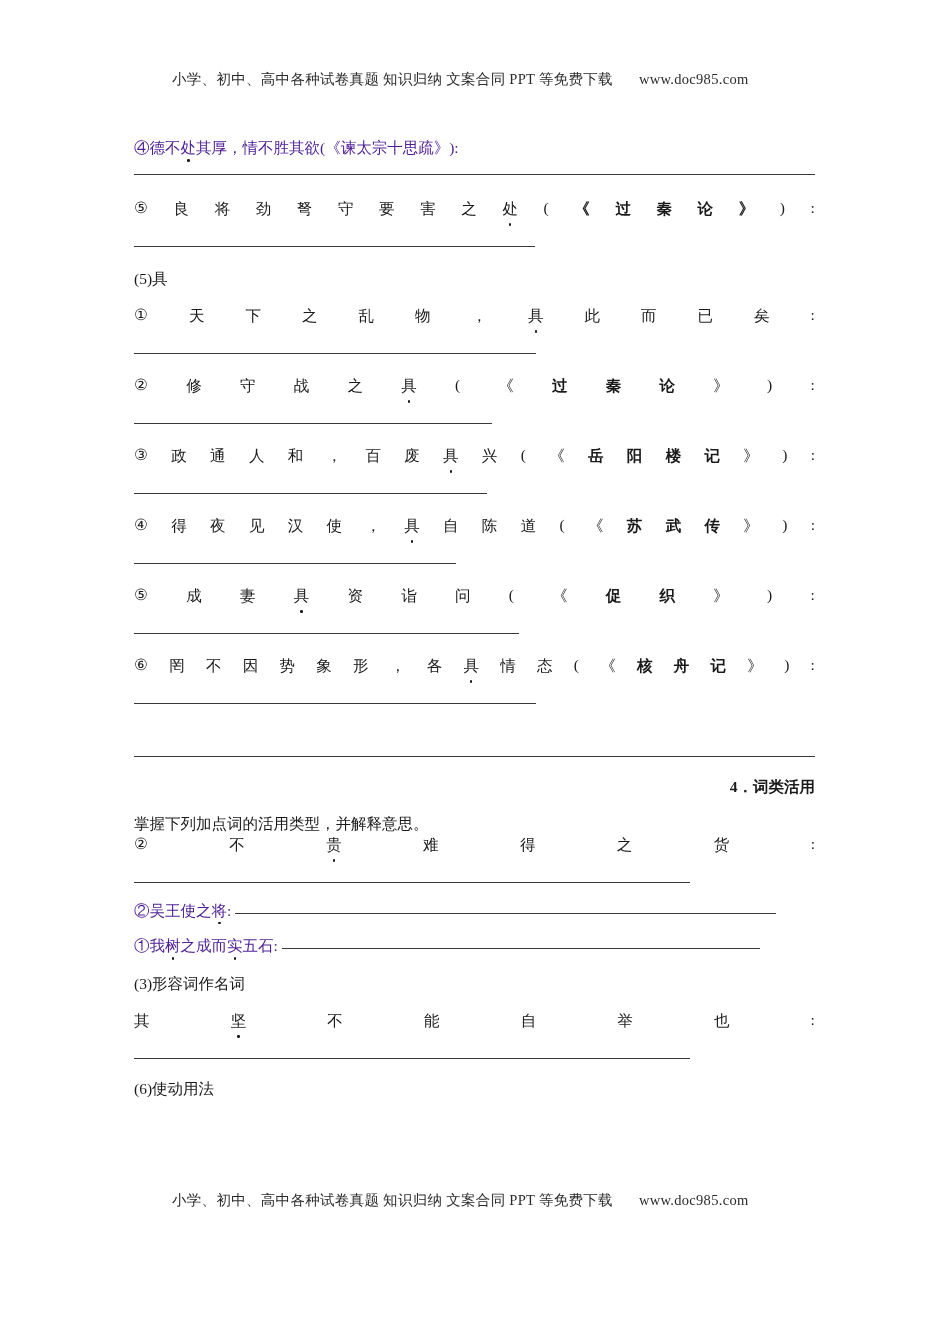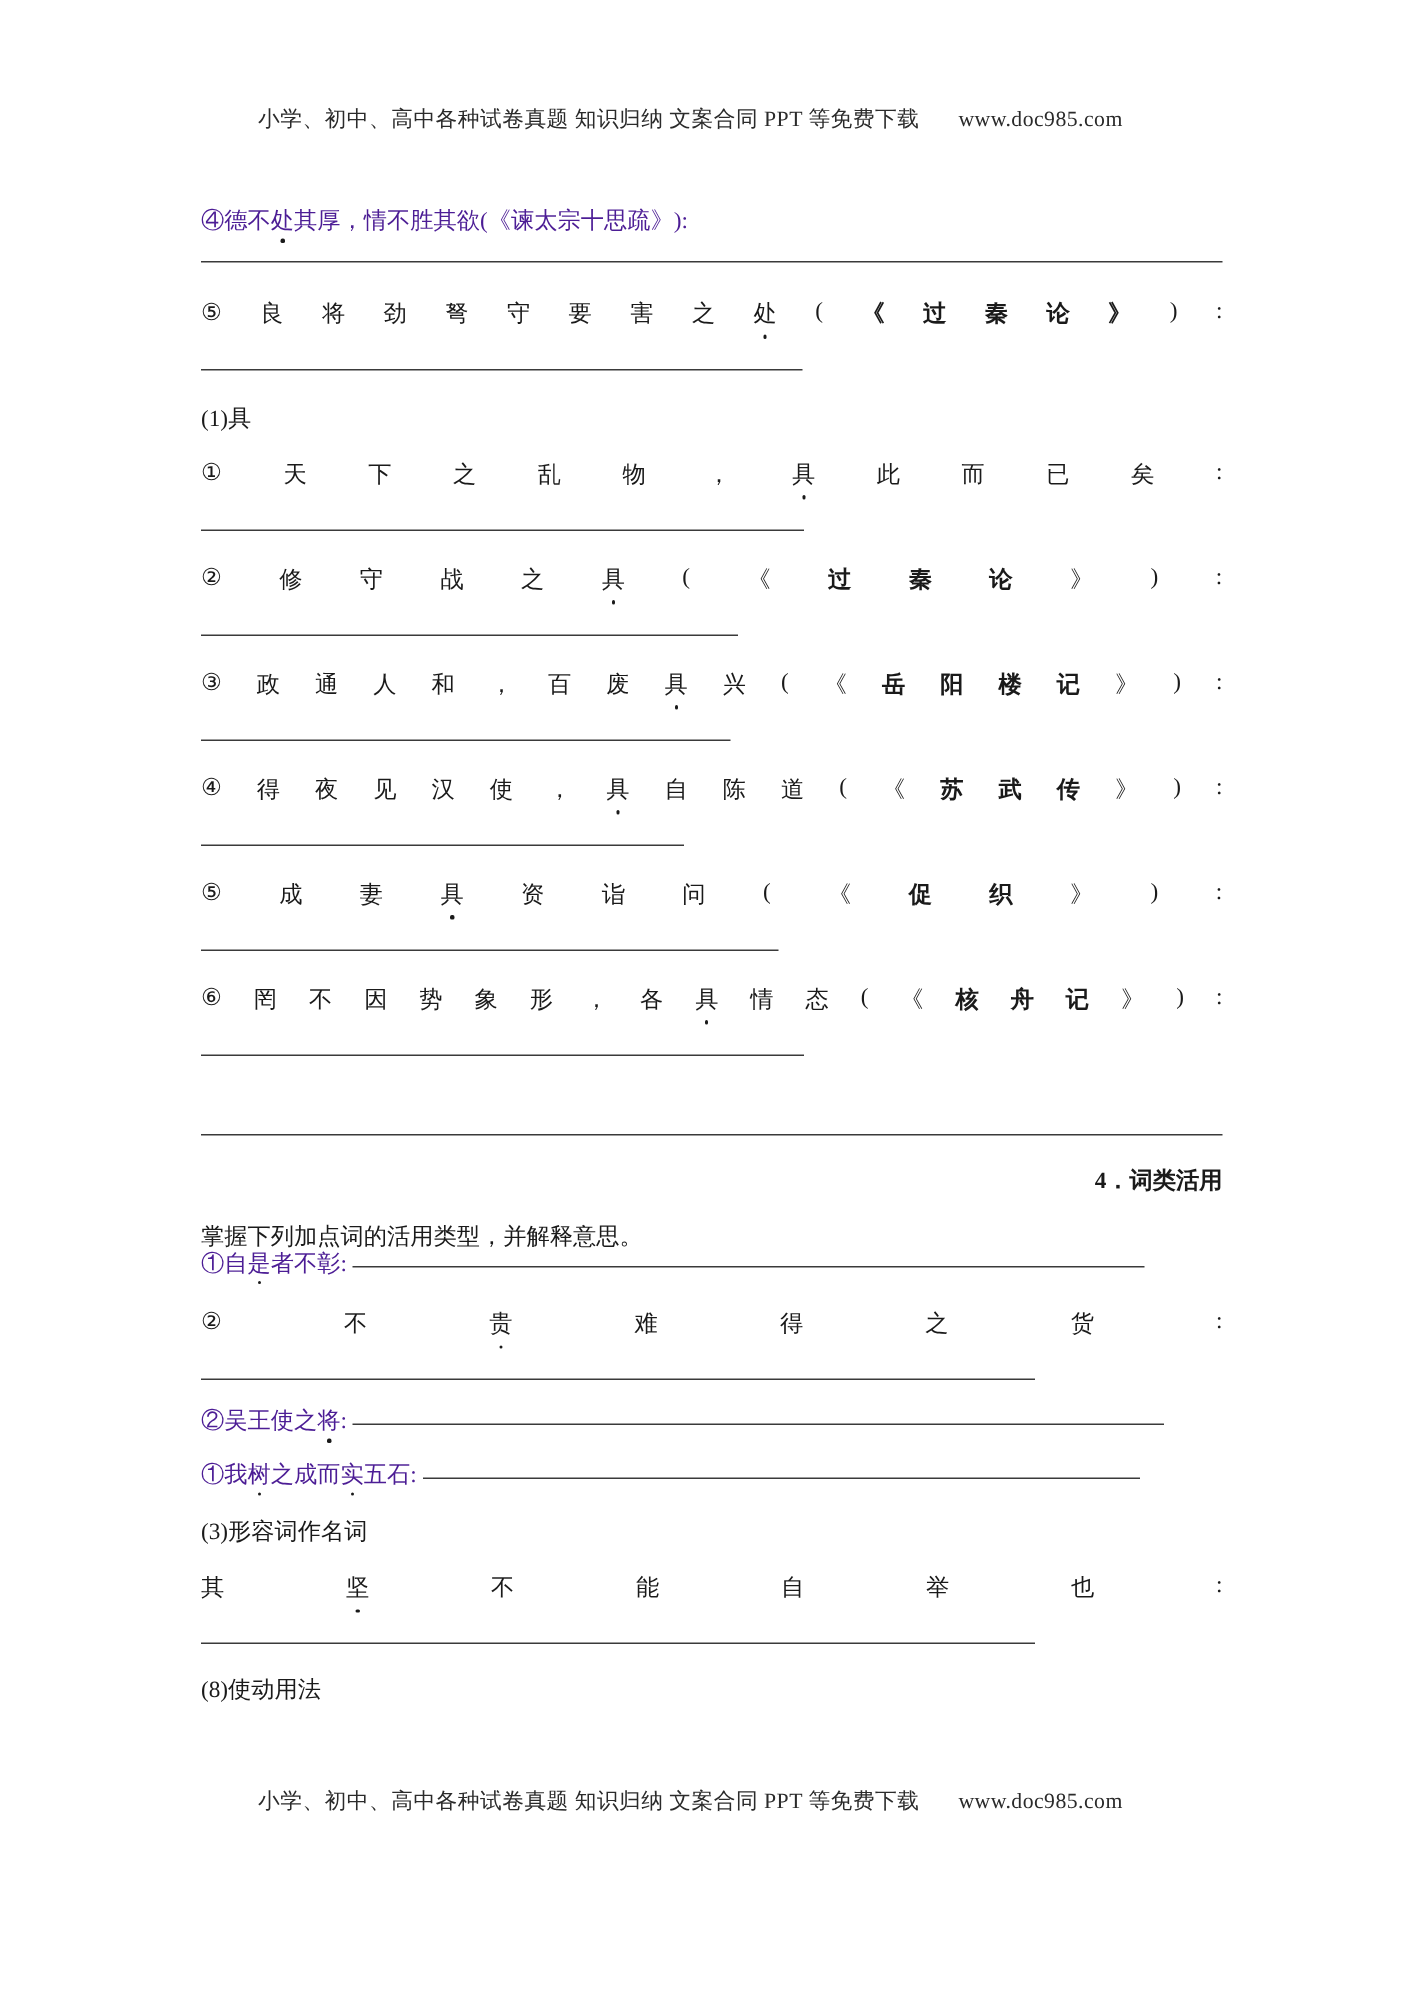--- a/index.html
+++ b/index.html
@@ -149,21 +149,21 @@
       <span class="bold">《</span>
       <span class="bold">过</span>
       <span class="bold">秦</span>
       <span class="bold">论</span>
       <span class="bold">》</span>
       <span>)</span>
       <span>:</span>
     </div>
     <div class="blank" style="width:401px; margin-bottom:22px;"></div>
 
-    <div class="sub" style="margin-bottom:16px;">(1)具</div>
+    <div class="sub" style="margin-bottom:16px;">(5)具</div>
 
     <div class="justify-line" style="margin-bottom:26px;">
       <span>①</span>
       <span>天</span>
       <span>下</span>
       <span>之</span>
       <span>乱</span>
       <span>物</span>
       <span>，</span>
       <span class="dot">具</span>
@@ -280,23 +280,20 @@
       <span>:</span>
     </div>
     <div class="blank" style="width:402px;"></div>
 
     <div class="rule" style="margin-top:52px; margin-bottom:20px;"></div>
 
     <div class="heading" style="margin-bottom:16px;text-align:right;">4．词类活用</div>
     <div class="sub" style="">掌握下列加点词的活用类型，并解释意思。</div>
 
 
-    <div class="row" style="margin-bottom:22px;">
-      <span>①自</span><span class="dot">是</span><span>者不彰:</span><span class="inline-blank" style="width:528px; margin-left:4px;"></span>
-    </div>
 
     <div class="justify-line" style="margin-bottom:26px;">
       <span>②</span>
       <span>不</span>
       <span class="dot">贵</span>
       <span>难</span>
       <span>得</span>
       <span>之</span>
       <span>货</span>
       <span>:</span>
@@ -319,21 +316,21 @@
       <span class="dot">坚</span>
       <span>不</span>
       <span>能</span>
       <span>自</span>
       <span>举</span>
       <span>也</span>
       <span>:</span>
     </div>
     <div class="blank" style="width:556px; margin-bottom:20px;"></div>
 
-    <div class="sub" style="margin-bottom:16px;">(8)使动用法</div>
+    <div class="sub" style="margin-bottom:16px;">(6)使动用法</div>
 
 
   </div>
 
   <div class="watermark bottom">
     <span>小学、初中、高中各种试卷真题  知识归纳  文案合同  PPT 等免费下载</span><span class="url">www.doc985.com</span>
   </div>
 
 </div>
 

